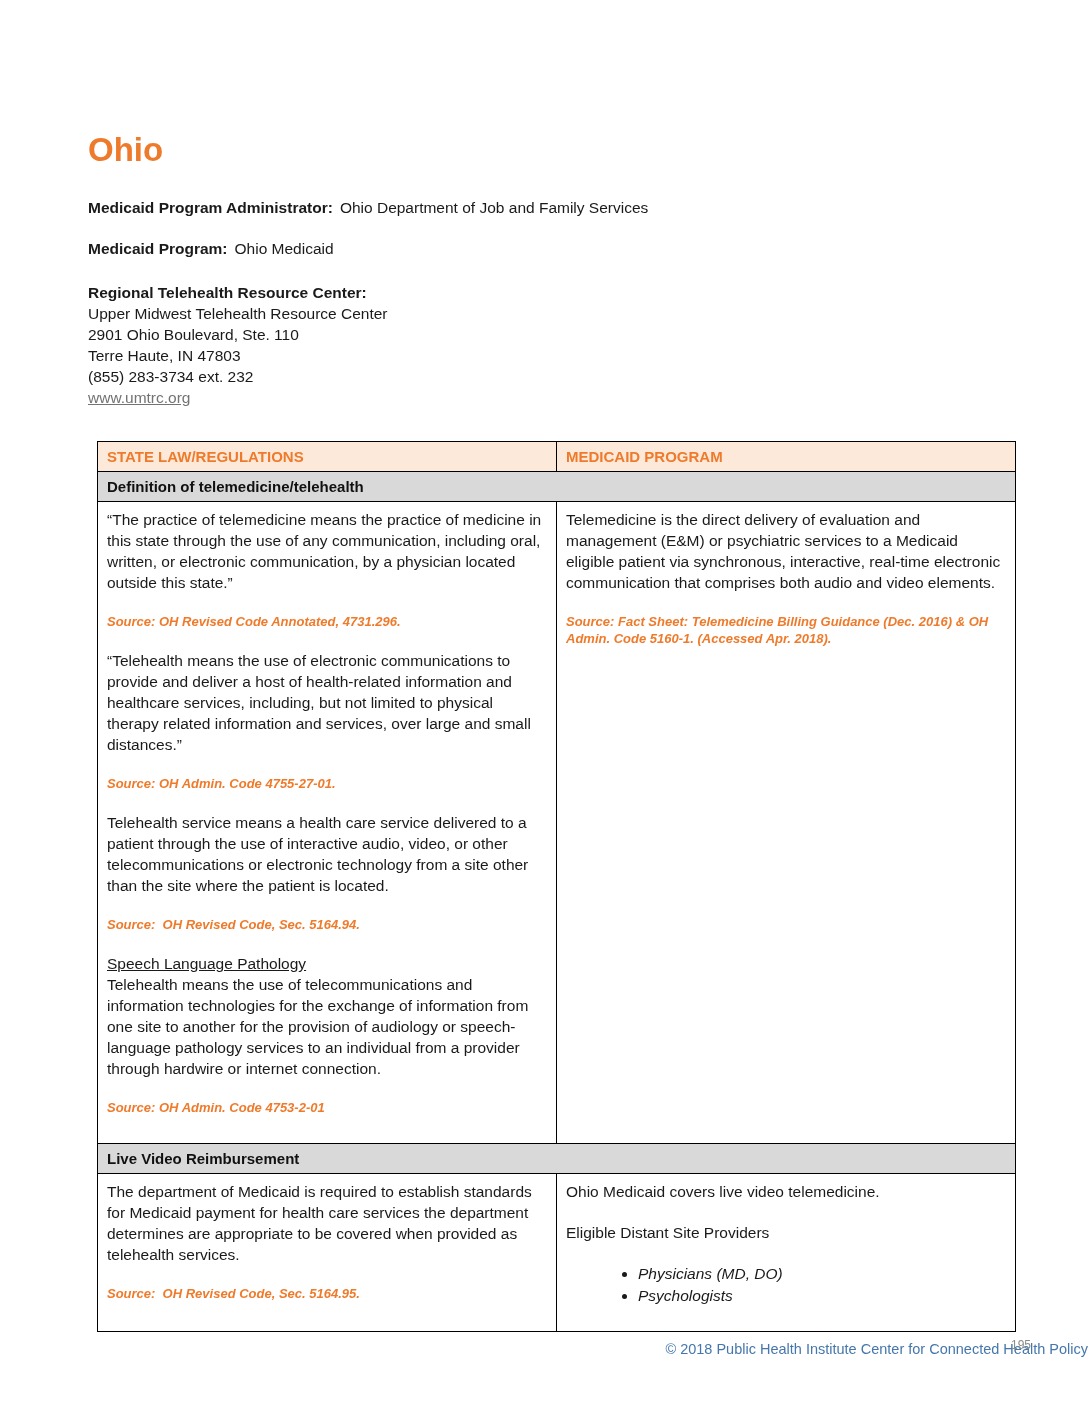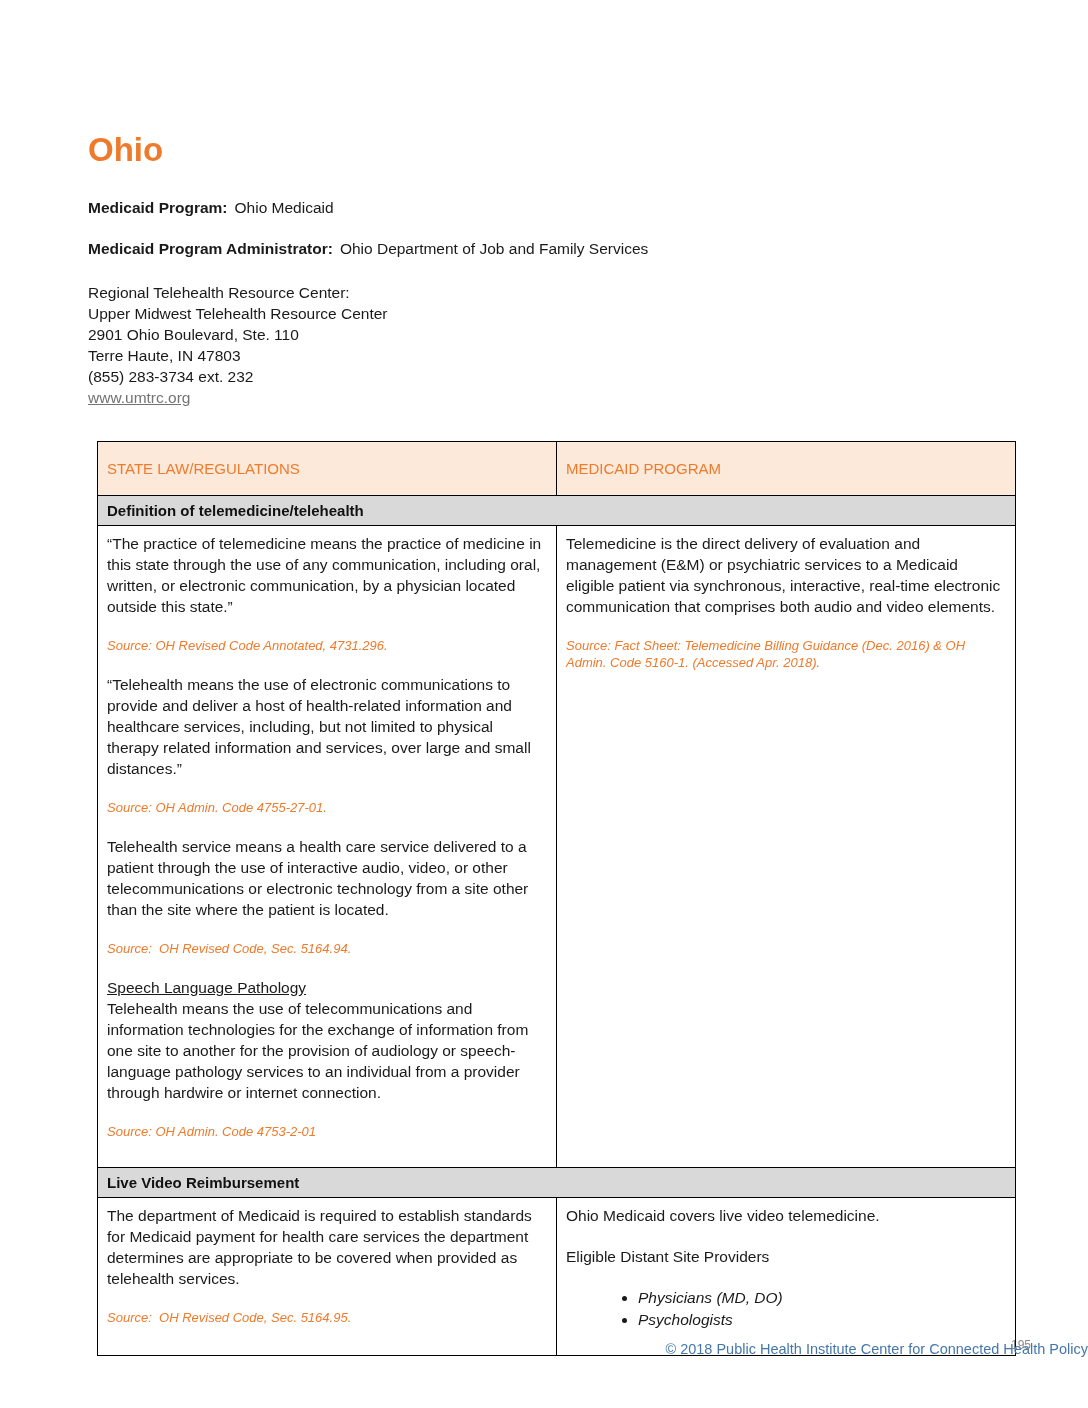--- a/index.html
+++ b/index.html
@@ -16,51 +16,51 @@
     margin: 0 0 31px 0;
     font-size: 33px; line-height: 33px; font-weight: bold;
     color: #EE7B2C;
   }
   p.meta { margin: 0 0 20px 0; font-size: 15.5px; line-height: 21px; }
   .meta .label { font-weight: bold; }
   .meta .value { padding-left: 7px; }
 
   .rtrc { margin: 0 0 33px 0; }
   .rtrc p { margin: 0; font-size: 15.5px; line-height: 21px; }
-  .rtrc .label { font-weight: normal; margin-top: 23px; }
+  .rtrc .label { font-weight: bold; margin-top: 23px; }
   a.link { color: #737373; text-decoration: underline; cursor: pointer; }
 
   table.policy {
     border-collapse: collapse; table-layout: fixed;
     width: 919px; margin-left: 9px;
   }
   table.policy col { width: 50%; }
   table.policy td {
     border: 1.5px solid #000;
     vertical-align: top;
     padding: 7px 10px 7px 9px;
     font-size: 15.5px; line-height: 21px;
   }
   tr.head td {
     background: #FDE9D9; color: #EE7B2C;
-    font-weight: normal; font-size: 15px;
-    height: 20px; vertical-align: middle; padding: 16px 9px;
+    font-weight: bold; font-size: 15px;
+    height: 20px; vertical-align: middle; padding: 4px 9px;
   }
   tr.band td {
     background: #D9D9D9; color: #111;
     font-weight: bold; font-size: 15px;
     height: 26px; vertical-align: middle; padding: 4px 9px;
   }
   tr.row-def td { height: 502px; }
   tr.row-lv td { height: 134px; }
 
   td.cell p.body { margin: 0 0 20px 0; }
   td.cell p.heading { margin: 0; text-decoration: underline; }
   td.cell p.source {
-    color: #EE7B2C; font-weight: normal; font-style: italic;
+    color: #EE7B2C; font-weight: bold; font-style: italic;
     font-size: 13px; line-height: 17px;
     margin: 0 0 20px 0; white-space: pre-wrap;
   }
   td.cell > :last-child { margin-bottom: 17px; font-style: italic; }
 
   ul.bullets { margin: 0; padding-left: 72px; list-style: disc outside; }
   ul.bullets li { line-height: 22px; }
 
   .footer { position: absolute; top: 1340px; left: 0; width: 100%; height: 24px; }
   .copyright {
@@ -74,25 +74,25 @@
 </style>
 </head>
 <body>
 
 <div class="page">
   <div class="content">
 
     <h1 class="title">Ohio</h1>
 
     <p class="meta">
-      <span class="label">Medicaid Program:</span><span class="value">Ohio Medicaid</span>
+      <span class="label">Medicaid Program Administrator:</span><span class="value">Ohio Department of Job and Family Services</span>
     </p>
 
     <p class="meta">
-      <span class="label">Medicaid Program Administrator:</span><span class="value">Ohio Department of Job and Family Services</span>
+      <span class="label">Medicaid Program:</span><span class="value">Ohio Medicaid</span>
     </p>
 
     <div class="rtrc">
       <p class="label">Regional Telehealth Resource Center:</p>
       <p>Upper Midwest Telehealth Resource Center</p>
       <p>2901 Ohio Boulevard, Ste. 110</p>
       <p>Terre Haute, IN 47803</p>
       <p>(855) 283-3734 ext. 232</p>
       <p><a class="link">www.umtrc.org</a></p>
     </div>

